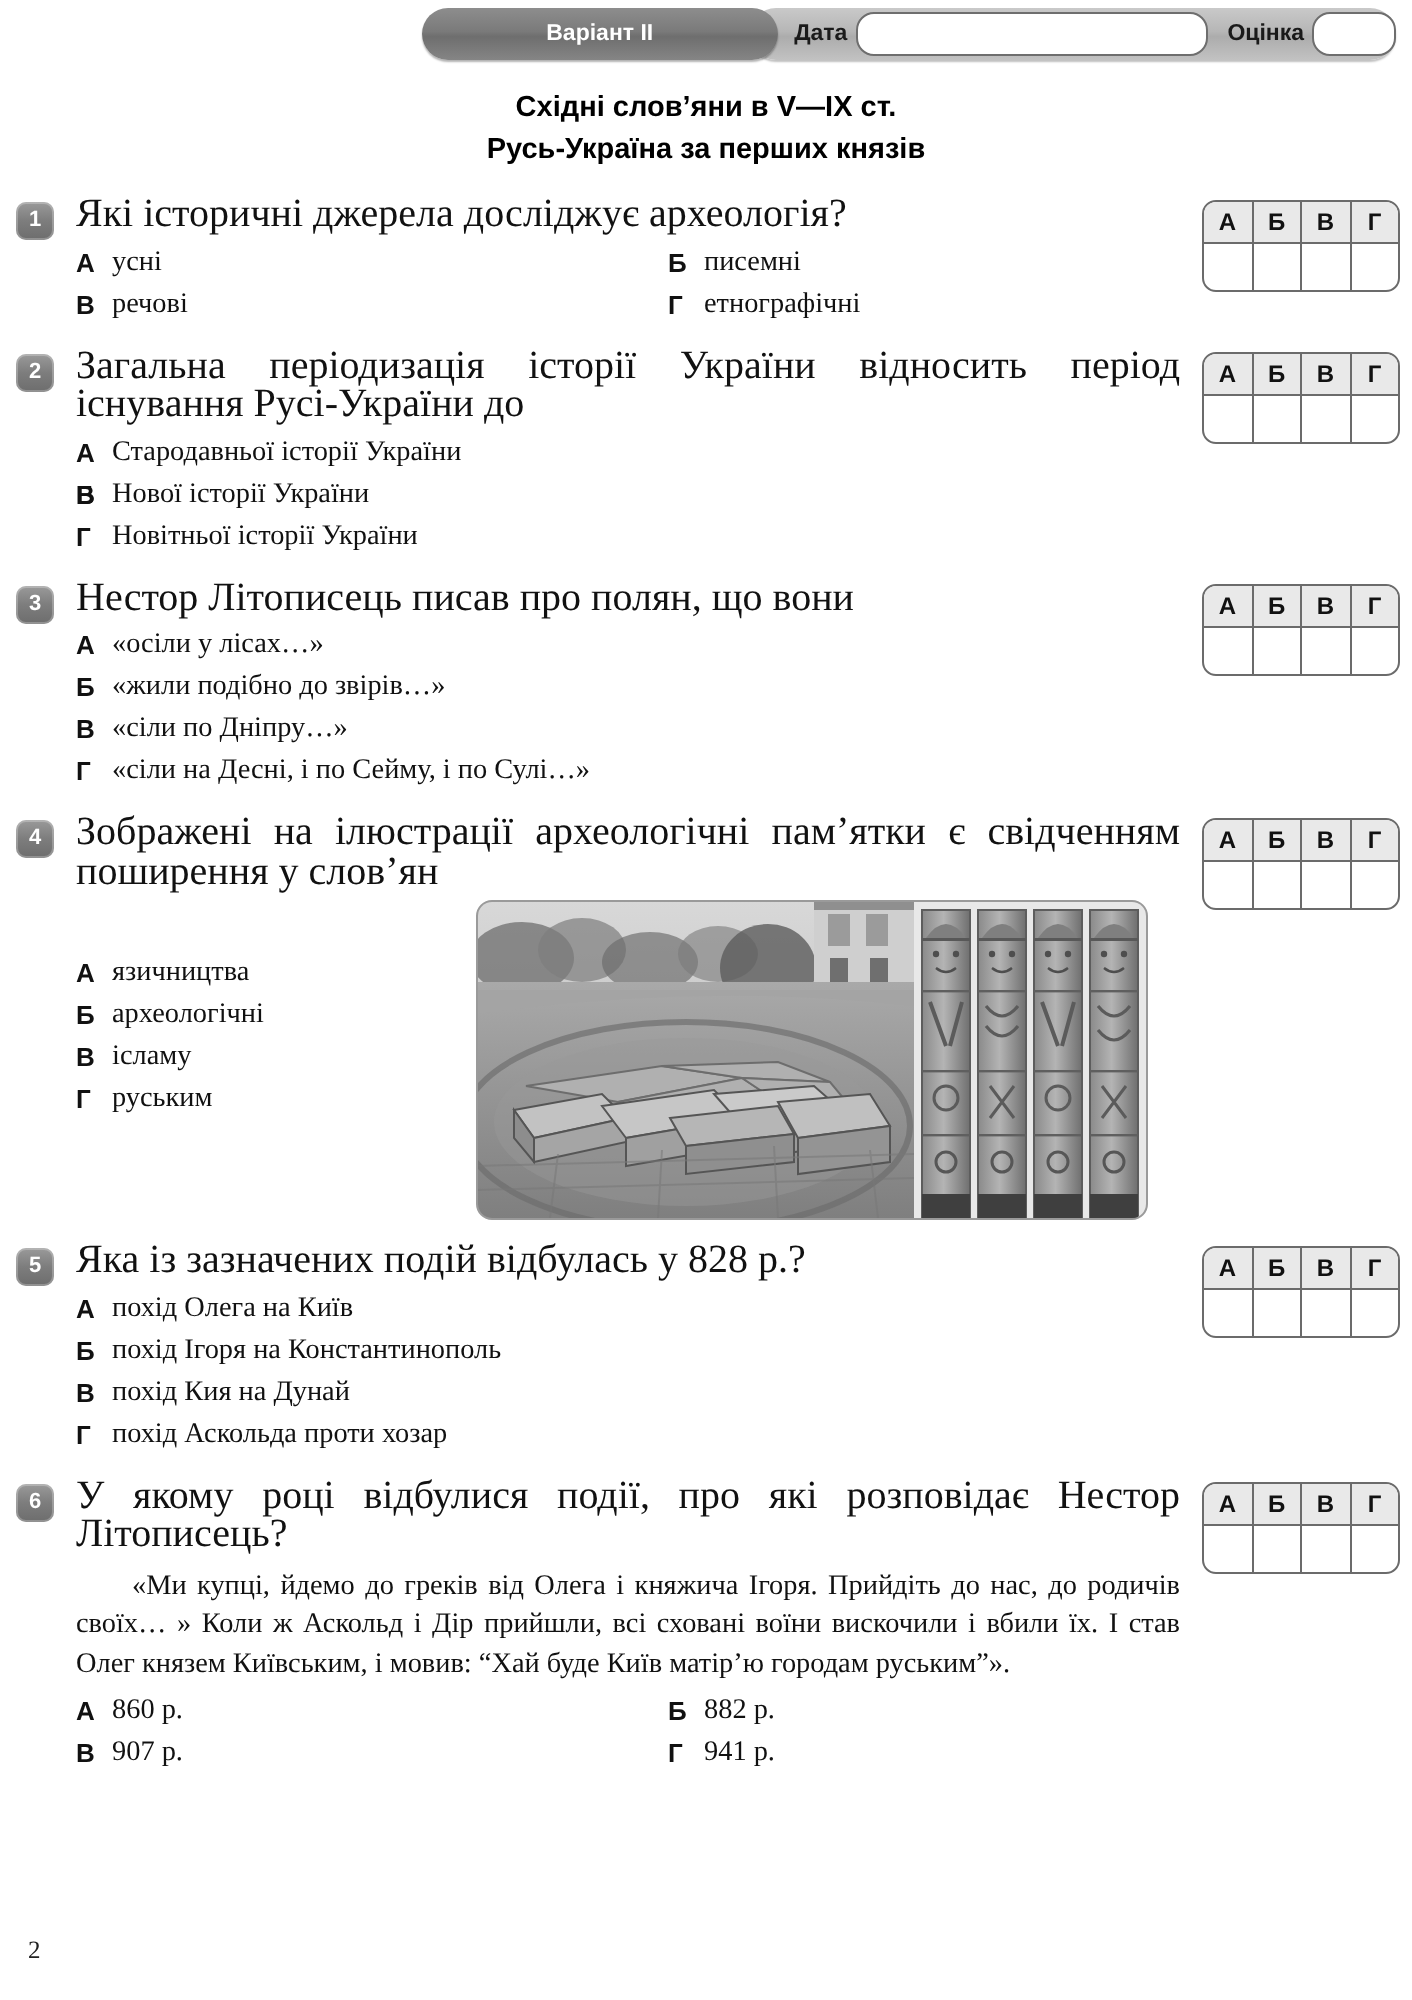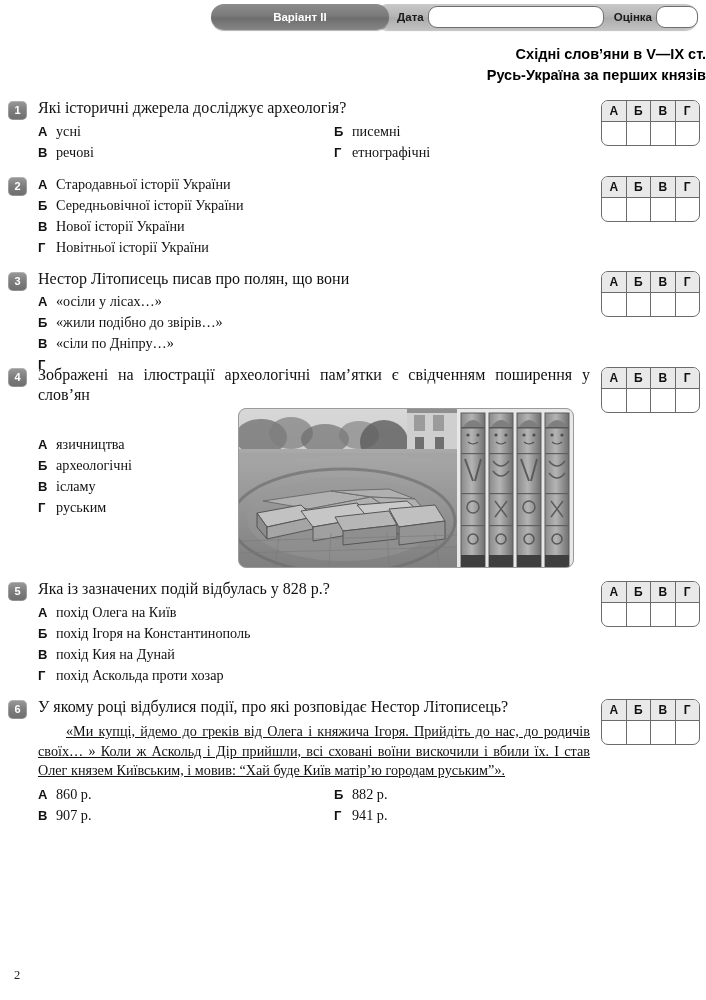--- a/index.html
+++ b/index.html
@@ -83,21 +83,21 @@
   .hdr-field.date { width: 170px; }
   .hdr-field.mark { width: 36px; }
   .hdr-spacer { width: 10px; }
 
   
   .title-block {
     position: absolute;
     left: 0;
     top: 44px;
     width: 706px;
-    text-align: right;
+    text-align: center;
     font-family: "Liberation Sans", "DejaVu Sans", sans-serif;
     font-weight: bold;
     font-size: 14.5px;
     color: #000;
     line-height: 21px;
   }
 
   
   .questions {
     position: absolute;
@@ -121,21 +121,21 @@
     background: linear-gradient(to bottom, #9a9a9a 0%, #7d7d7d 50%, #6d6d6d 100%);
     color: #ffffff;
     font-family: "Liberation Sans", "DejaVu Sans", sans-serif;
     font-weight: bold;
     font-size: 11px;
     line-height: 19px;
     text-align: center;
     box-shadow: inset 0 0 0 1px rgba(255,255,255,.25);
   }
   .q-stem {
-    font-size: 16px;
+    font-size: 20px;
     line-height: 19.5px;
     text-align: justify;
     margin: 0 0 3px 0;
     hyphens: manual;
   }
   .opts {
     margin: 0;
     padding: 0;
     list-style: none;
   }
@@ -158,21 +158,20 @@
     font-family: "Liberation Sans", "DejaVu Sans", sans-serif;
     font-weight: bold;
     font-size: 13px;
   }
   .q-quote {
     font-size: 14.2px;
     line-height: 19.5px;
     text-align: justify;
     text-indent: 28px;
     margin: 6px 0 3px 0;
-    text-decoration: underline;
   }
 
   
   .ans-grid {
     position: absolute;
     right: 6px;
     top: 2px;
     width: 97px;
     border: 1px solid #6b6b6b;
     border-radius: 7px;
@@ -294,28 +293,28 @@
         <div class="ans-cell"></div>
         <div class="ans-cell"></div>
         <div class="ans-cell"></div>
         <div class="ans-cell"></div>
       </div>
     </div>
   </div>
 
   <div class="q">
     <div class="q-badge">2</div>
+    <p class="q-stem">Загальна періодизація історії України відносить період існування Русі-України до</p>
     <ul class="opts">
       <li class="opt">
         <span class="ltr">А</span>
         <span>Стародавньої історії України</span>
       </li>
       <li class="opt">
         <span class="ltr">Б</span>
-        <span>Середньовічної історії України</span>
       </li>
       <li class="opt">
         <span class="ltr">В</span>
         <span>Нової історії України</span>
       </li>
       <li class="opt">
         <span class="ltr">Г</span>
         <span>Новітньої історії України</span>
       </li>
     </ul>
@@ -346,20 +345,21 @@
       <li class="opt">
         <span class="ltr">Б</span>
         <span>«жили подібно до звірів…»</span>
       </li>
       <li class="opt">
         <span class="ltr">В</span>
         <span>«сіли по Дніпру…»</span>
       </li>
       <li class="opt">
         <span class="ltr">Г</span>
+        <span>«сіли на Десні, і по Сейму, і по Сулі…»</span>
       </li>
     </ul>
     <div class="ans-grid">
       <div class="ans-row head">
         <div class="ans-cell">А</div>
         <div class="ans-cell">Б</div>
         <div class="ans-cell">В</div>
         <div class="ans-cell">Г</div>
       </div>
       <div class="ans-row blank">

